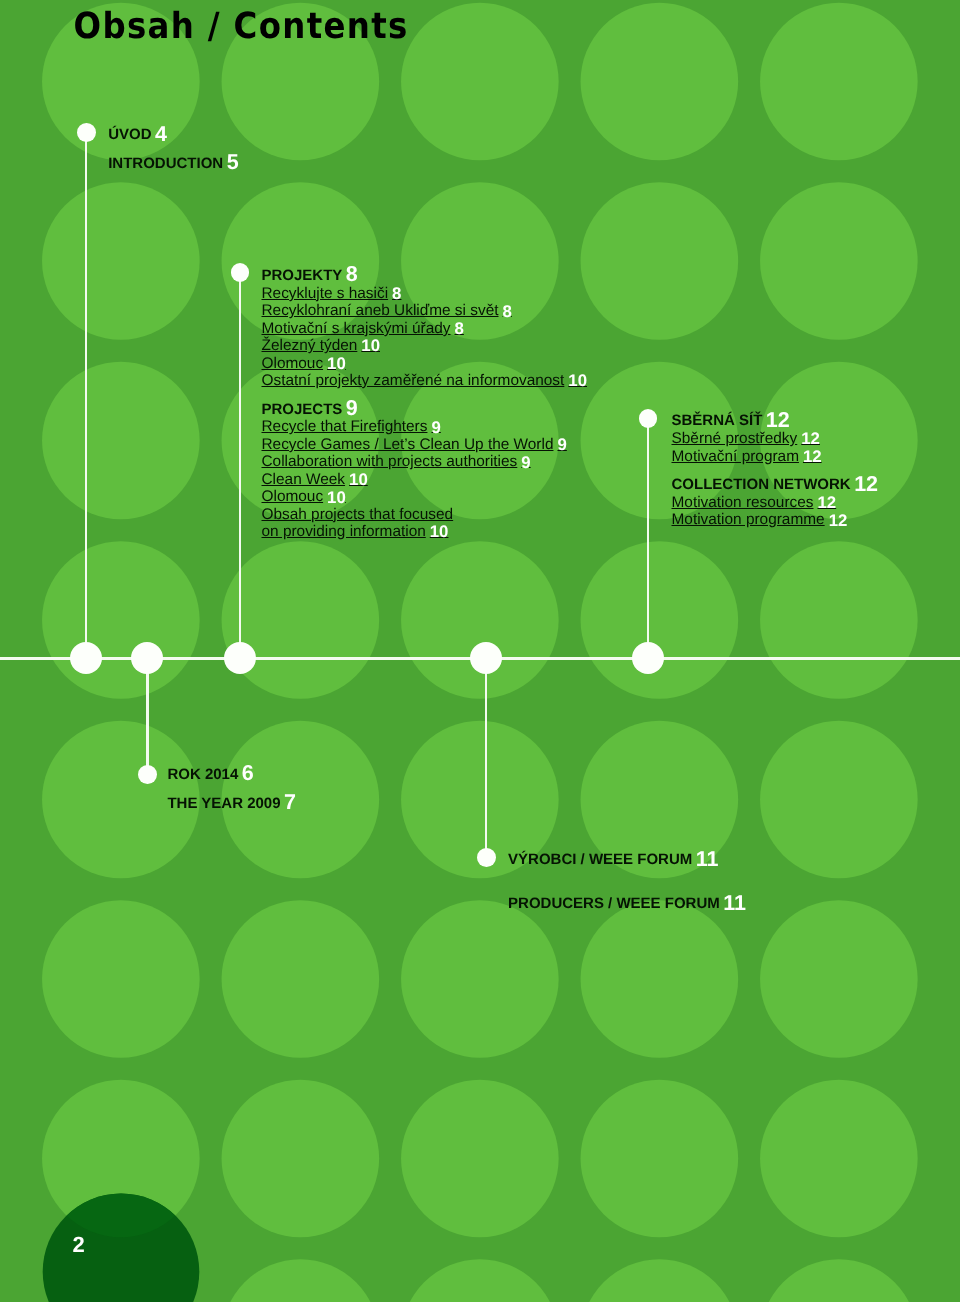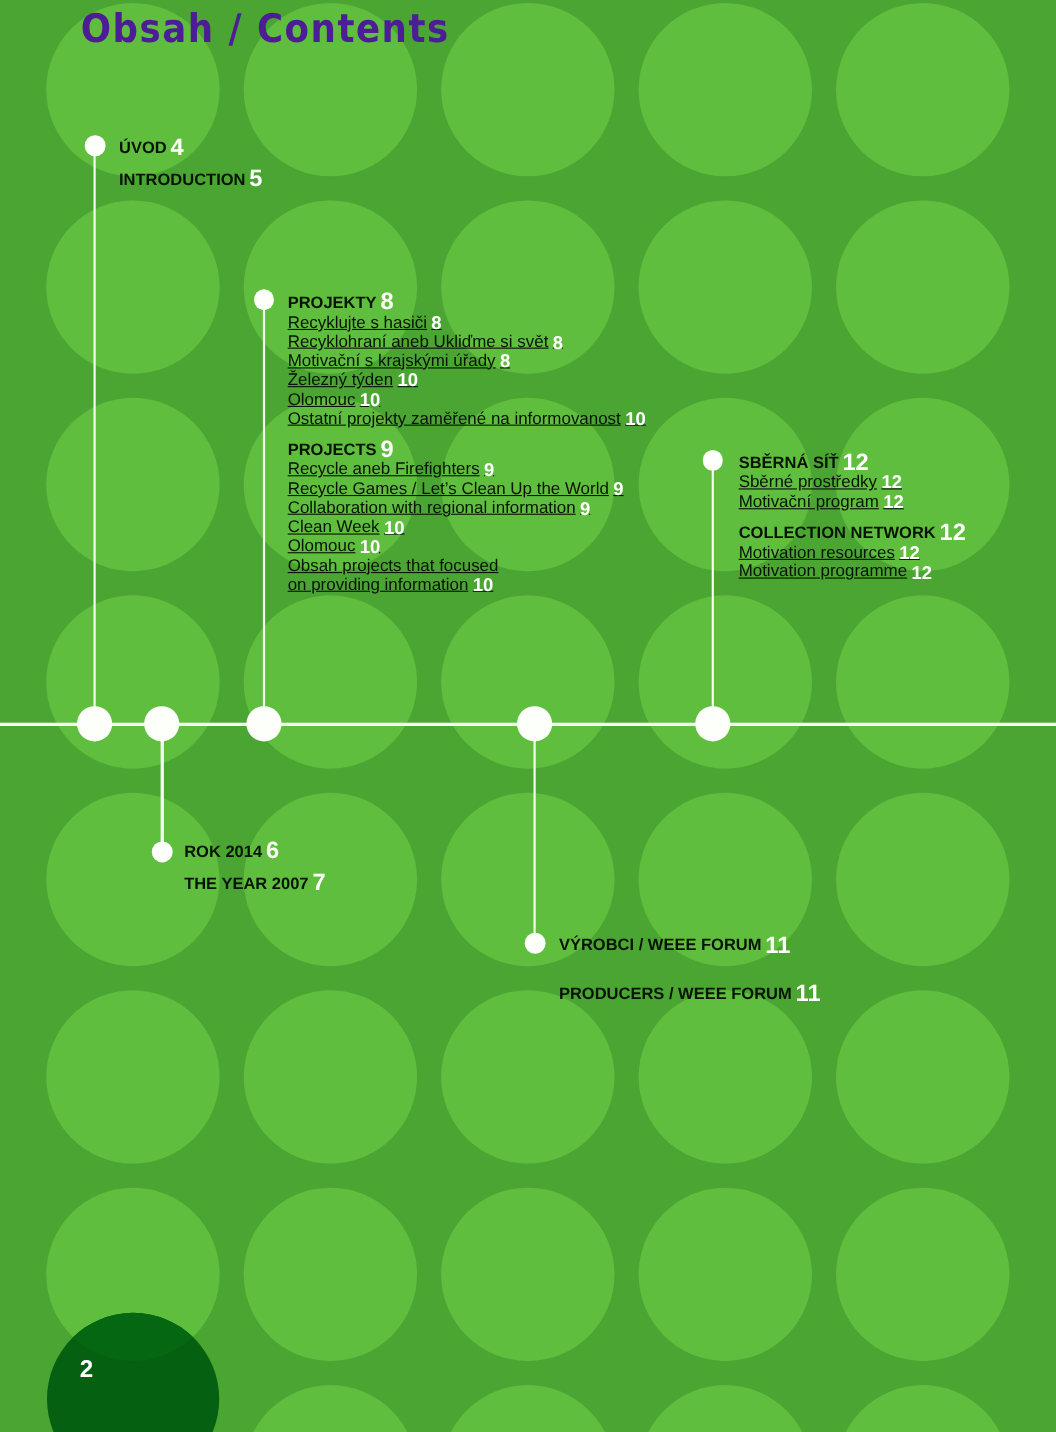--- a/index.html
+++ b/index.html
@@ -4,21 +4,21 @@
 <style>
   html,body{margin:0;padding:0;background:#4ba533;}
   body{width:960px;height:1302px;overflow:hidden;
        font-family:"Liberation Sans",sans-serif;
        -webkit-font-smoothing:antialiased;text-rendering:geometricPrecision;}
   #page{position:relative;width:960px;height:1302px;background:#4ba533;overflow:hidden;}
   .layer{position:absolute;left:0;top:0;}
 
   .title{filter:opacity(1);position:absolute;left:73.5px;top:7.4px;font-size:36px;font-weight:bold;
          font-family:"DejaVu Sans",sans-serif;font-stretch:condensed;
-         color:#4c1d95;letter-spacing:1.35px;line-height:40px;white-space:nowrap;}
+         color:#000000;letter-spacing:1.35px;line-height:40px;white-space:nowrap;}
 
   .hline{position:absolute;left:0;width:960px;height:2.3px;background:#f4fbf0;}
   .vline{position:absolute;width:2.3px;background:#f4fbf0;}
   .dot{position:absolute;border-radius:50%;background:#fdfffb;}
 
   .block{filter:opacity(1);position:absolute;color:#051303;}
   .ln{position:absolute;left:0;white-space:nowrap;}
   .hd{font-weight:bold;font-size:15px;line-height:10.6px;}
   .it{font-size:15.4px;line-height:10.8px;text-decoration:underline;}
   .num{color:#ffffff;font-weight:bold;font-size:16.8px;margin-left:4px;line-height:0;position:relative;top:1.3px;}
@@ -113,41 +113,41 @@
   <div class="dot" style="left:230.70px;top:263.10px;width:18.80px;height:18.80px"></div>
   <div class="block" style="left:261.50px;top:270.20px">
       <div class="ln hd" style="top:0.80px"><span>PROJEKTY</span><span class="num hnum">8</span></div>
       <div class="ln it" style="top:18.60px"><span>Recyklujte s hasiči</span><span class="num">8</span></div>
       <div class="ln it" style="top:36.05px"><span>Recyklohraní aneb Ukliďme si svět</span><span class="num">8</span></div>
       <div class="ln it" style="top:53.50px"><span>Motivační s krajskými úřady</span><span class="num">8</span></div>
       <div class="ln it" style="top:70.95px"><span>Železný týden</span><span class="num">10</span></div>
       <div class="ln it" style="top:88.40px"><span>Olomouc</span><span class="num">10</span></div>
       <div class="ln it" style="top:105.85px"><span>Ostatní projekty zaměřené na informovanost</span><span class="num">10</span></div>
       <div class="ln hd" style="top:134.45px"><span>PROJECTS</span><span class="num hnum">9</span></div>
-      <div class="ln it" style="top:152.25px"><span>Recycle aneb Firefighters</span><span class="num">9</span></div>
+      <div class="ln it" style="top:152.25px"><span>Recycle that Firefighters</span><span class="num">9</span></div>
       <div class="ln it" style="top:169.70px"><span>Recycle Games / Let’s Clean Up the World</span><span class="num">9</span></div>
-      <div class="ln it" style="top:187.15px"><span>Collaboration with regional information</span><span class="num">9</span></div>
+      <div class="ln it" style="top:187.15px"><span>Collaboration with projects authorities</span><span class="num">9</span></div>
       <div class="ln it" style="top:204.60px"><span>Clean Week</span><span class="num">10</span></div>
       <div class="ln it" style="top:222.05px"><span>Olomouc</span><span class="num">10</span></div>
       <div class="ln it" style="top:239.50px"><span>Obsah projects that focused</span></div>
       <div class="ln it" style="top:256.95px"><span>on providing information</span><span class="num">10</span></div>
     </div>
   <div class="dot" style="left:638.50px;top:409.10px;width:18.80px;height:18.80px"></div>
   <div class="block" style="left:671.50px;top:415.60px">
       <div class="ln hd" style="top:0.80px"><span>SBĚRNÁ SÍŤ</span><span class="num hnum">12</span></div>
       <div class="ln it" style="top:18.60px"><span>Sběrné prostředky</span><span class="num">12</span></div>
       <div class="ln it" style="top:36.05px"><span>Motivační program</span><span class="num">12</span></div>
       <div class="ln hd" style="top:64.65px"><span>COLLECTION NETWORK</span><span class="num hnum">12</span></div>
       <div class="ln it" style="top:82.45px"><span>Motivation resources</span><span class="num">12</span></div>
       <div class="ln it" style="top:99.90px"><span>Motivation programme</span><span class="num">12</span></div>
     </div>
   <div class="dot" style="left:138.10px;top:764.80px;width:18.80px;height:18.80px"></div>
   <div class="block" style="left:167.40px;top:769.20px">
       <div class="ln hd" style="top:0.80px"><span>ROK 2014</span><span class="num hnum">6</span></div>
-      <div class="ln hd" style="top:29.40px"><span>THE YEAR 2007</span><span class="num hnum">7</span></div>
+      <div class="ln hd" style="top:29.40px"><span>THE YEAR 2009</span><span class="num hnum">7</span></div>
     </div>
   <div class="dot" style="left:476.80px;top:848.30px;width:18.80px;height:18.80px"></div>
   <div class="block" style="left:508.10px;top:854.40px">
       <div class="ln hd" style="top:0.80px"><span>VÝROBCI / WEEE FORUM</span><span class="num hnum">11</span></div>
       <div class="ln hd" style="top:45px"><span>PRODUCERS / WEEE FORUM</span><span class="num hnum">11</span></div>
     </div>
   <div class="pagenum" style="left:72.6px;top:1236.6px;font-size:22px;line-height:15.2px">2</div>
 </div>
 
 </body></html>

